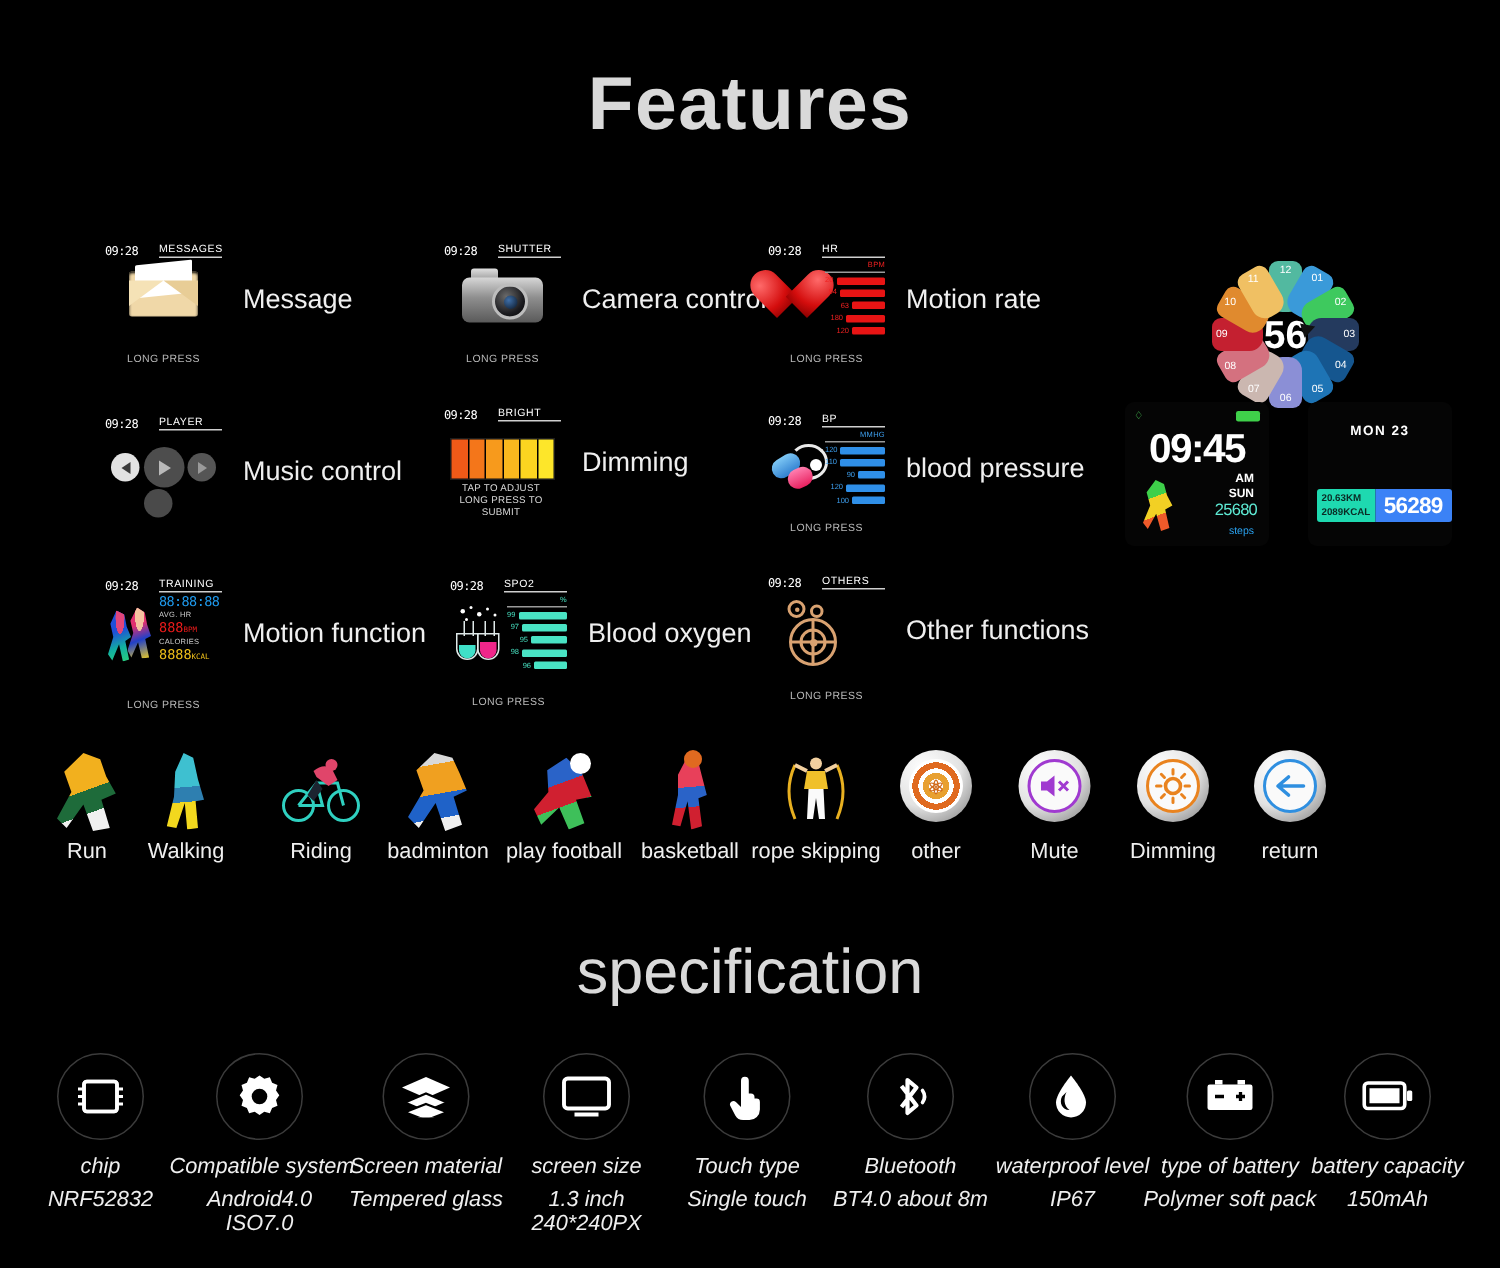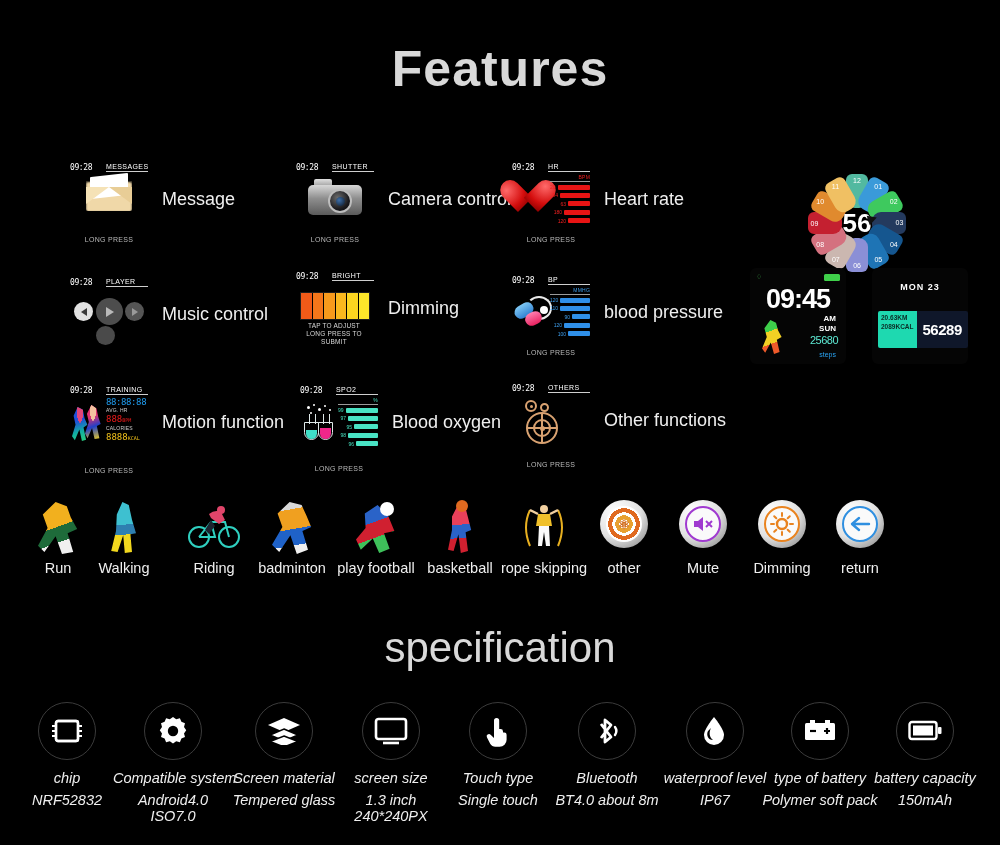--- a/index.html
+++ b/index.html
@@ -191,21 +191,21 @@
     clip-path:polygon(42% 0,70% 8%,80% 30%,98% 50%,74% 58%,88% 94%,60% 100%,44% 66%,16% 96%,0 84%,24% 50%,12% 24%);}
 
   #wface2 .day{position:absolute;left:0;top:14px;width:96px;text-align:center;font-size:9px;
     color:#fff;font-weight:bold;letter-spacing:1px;}
   #wface2 .big{position:absolute;left:0;top:26px;width:96px;text-align:center;font-size:32px;
     font-weight:bold;letter-spacing:-1px;}
   #wface2 .big .a{color:#fff;} #wface2 .big .b{color:#8d8d8d;}
   #wface2 .chips{position:absolute;left:6px;bottom:16px;display:flex;align-items:stretch;}
   #wface2 .c1{background:#1ed9b0;padding:2px 3px;border-radius:2px 0 0 2px;}
   #wface2 .c1 div{font-size:6.5px;color:#0b2b25;line-height:9px;white-space:nowrap;font-weight:bold;}
-  #wface2 .c2{background:#0f172a;padding:10px 6px;border-radius:0 2px 2px 0;display:flex;align-items:center;
+  #wface2 .c2{background:#3b82f6;padding:2px 6px;border-radius:0 2px 2px 0;display:flex;align-items:center;
     font-size:15px;color:#fff;font-weight:bold;letter-spacing:-.5px;}
 
   
   #sports{position:absolute;left:0;top:498px;width:1000px;}
   .sport{position:absolute;width:96px;text-align:center;}
   .sport .gfx{height:62px;position:relative;}
   .sport .cap{font-size:14.5px;color:#efefef;}
   .fig{position:absolute;left:50%;top:4px;margin-left:-20px;width:40px;height:52px;}
 
   .btn3d{position:absolute;left:50%;margin-left:-24px;top:2px;width:48px;height:48px;border-radius:50%;
@@ -291,21 +291,21 @@
               <span class="b hr-b" style="width:26px"></span>
             </div>
           <div class="row">
               <span class="v">120</span>
               <span class="b hr-b" style="width:22px"></span>
             </div>
         </div>
       </div>
       <div class="press">LONG PRESS</div>
     </div>
-    <div class="flabel">Heart rate</div>
+    <div class="flabel">Motion rate</div>
   </div>
 
   <div class="feature" id="f-music">
     <div class="fw">
       <div class="time">09:28</div>
       <div class="mode">PLAYER</div>
       <div class="stage">
         <div class="mus">
           <div class="btn prev">
               <span class="tri-l"></span>

